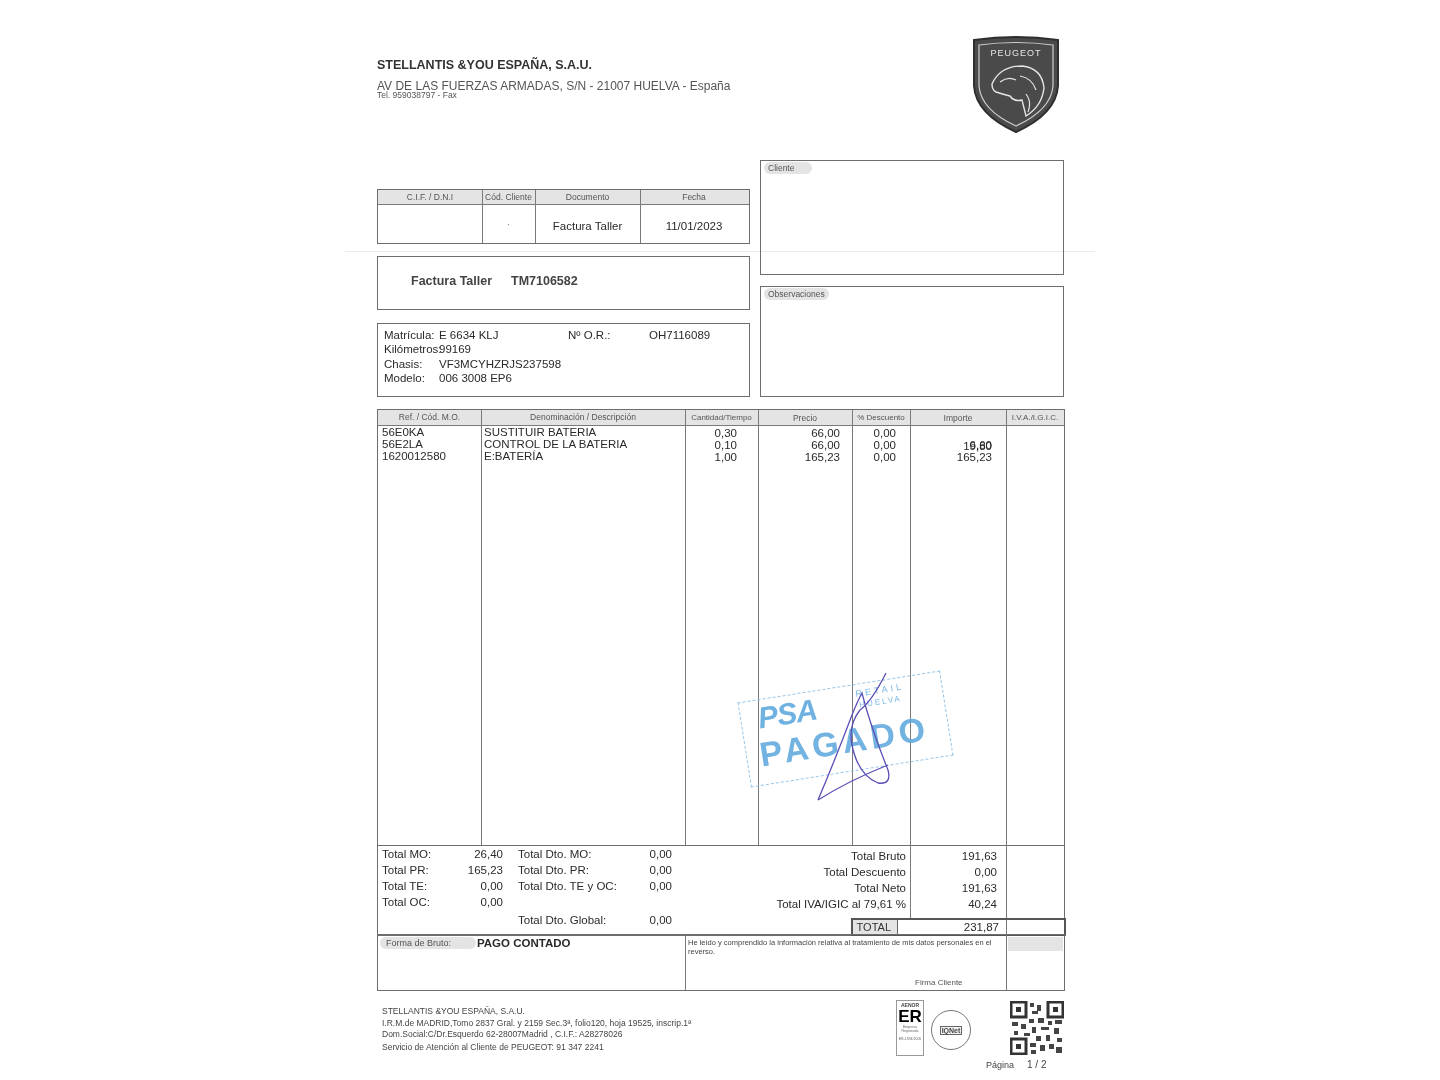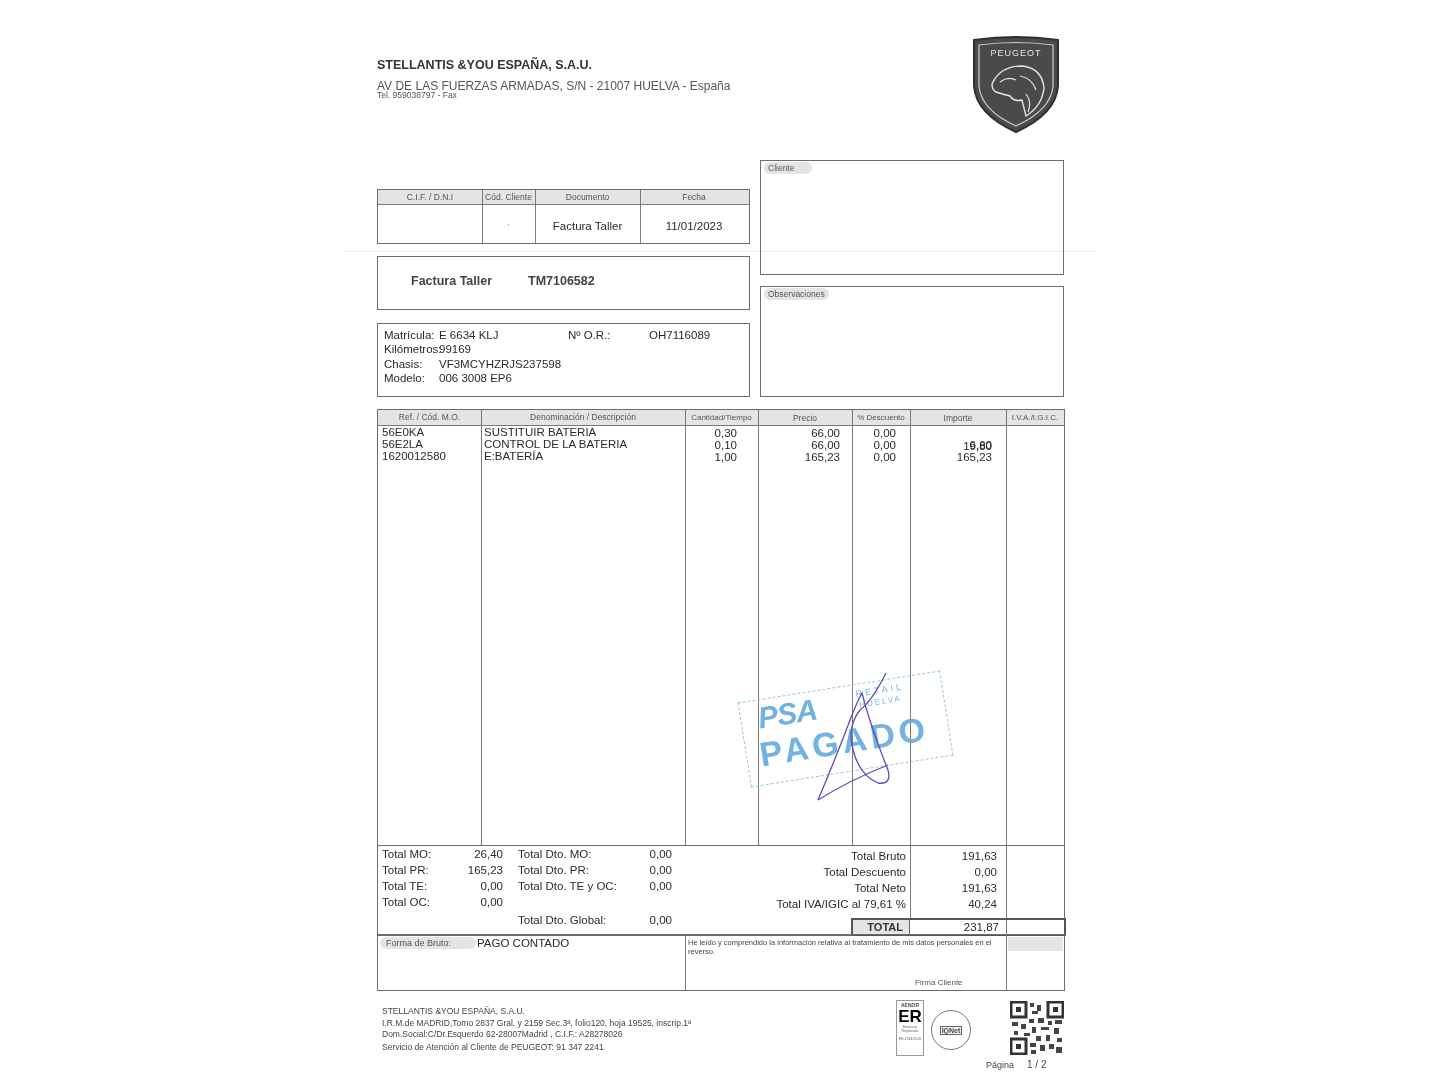--- a/index.html
+++ b/index.html
@@ -46,21 +46,21 @@
   <div class="cell small" style="left:157px; top:2px; width:105px; text-align:center; font-size:8.5px;">Documento</div>
   <div class="cell small" style="left:262px; top:2px; width:108px; text-align:center; font-size:8.5px;">Fecha</div>
   <div class="cell t11" style="left:0; top:30px; width:104px; text-align:center;"></div>
   <div class="cell t11" style="left:104px; top:28px; width:53px; text-align:center; color:#999;">·</div>
   <div class="cell t11" style="left:157px; top:30px; width:105px; text-align:center;">Factura Taller</div>
   <div class="cell t11" style="left:262px; top:30px; width:108px; text-align:center;">11/01/2023</div>
 </div>
 
 <div class="box" style="left:377px; top:256px; width:373px; height:54px;">
   <div class="cell" style="left:33px; top:17px; font-size:12.5px; font-weight:bold; color:#444;">Factura Taller</div>
-  <div class="cell" style="left:150px; top:17px; font-size:12.5px; font-weight:bold; color:#444;">TM7106582</div>
+  <div class="cell" style="left:133px; top:17px; font-size:12.5px; font-weight:bold; color:#444;">TM7106582</div>
 </div>
 
 <div class="box" style="left:377px; top:323px; width:373px; height:74px;">
   <div class="cell t11" style="left:6px; top:5px;">Matrícula:</div>
   <div class="cell t11" style="left:61px; top:5px;">E 6634 KLJ</div>
   <div class="cell t11" style="left:190px; top:5px;">Nº O.R.:</div>
   <div class="cell t11" style="left:271px; top:5px;">OH7116089</div>
   <div class="cell t11" style="left:6px; top:19px;">Kilómetros:</div>
   <div class="cell t11" style="left:61px; top:19px;">99169</div>
   <div class="cell t11" style="left:6px; top:34px;">Chasis:</div>
@@ -149,30 +149,30 @@
   <div class="cell t11 num" style="left:532px; top:5px; width:87px;">191,63</div>
   <div class="cell t11 num" style="left:330px; top:21px; width:198px;">Total Descuento</div>
   <div class="cell t11 num" style="left:532px; top:21px; width:87px;">0,00</div>
   <div class="cell t11 num" style="left:330px; top:37px; width:198px;">Total Neto</div>
   <div class="cell t11 num" style="left:532px; top:37px; width:87px;">191,63</div>
   <div class="cell t11 num" style="left:300px; top:53px; width:228px;">Total IVA/IGIC al 79,61 %</div>
   <div class="cell t11 num" style="left:532px; top:53px; width:87px;">40,24</div>
 </div>
 
 <div class="abs" style="left:851px; top:918px; width:215px; height:18px; border:2px solid #555; box-sizing:border-box;">
-  <div class="cell lbl-gray" style="left:0; top:0; width:57px; height:14px; font-size:11px; font-weight:bold; text-align:right; padding-right:6px; line-height:14px; color:#333; border-right:1.5px solid #666; box-sizing:border-box;">TOTAL</div>
+  <div class="cell lbl-gray" style="left:0; top:0; width:45px; height:14px; font-size:11px; font-weight:normal; text-align:right; padding-right:6px; line-height:14px; color:#333; border-right:1.5px solid #666; box-sizing:border-box;">TOTAL</div>
   <div class="cell t11 num" style="left:57px; top:0; width:89px; line-height:14px;">231,87</div>
   <div class="vline" style="left:153px;"></div>
 </div>
 
 <div class="box" style="left:377px; top:934px; width:688px; height:57px;">
   <div class="vline" style="left:307px;"></div>
   <div class="vline" style="left:628px;"></div>
   <div class="cell lbl-gray small" style="left:2px; top:2px; width:96px; padding:1px 6px; font-size:9px;">Forma de Bruto:</div>
-  <div class="cell t11" style="left:99px; top:2px;">PAGO CONTADO</div>
+  <div class="cell t11" style="left:99px; top:2px;font-weight:bold;">PAGO CONTADO</div>
   <div class="cell" style="left:310px; top:3px; width:312px; font-size:7.5px; line-height:9px; color:#444;">He leído y comprendido la información relativa al tratamiento de mis datos personales en el reverso.</div>
   <div class="cell" style="left:537px; top:43px; font-size:8px; color:#555;">Firma Cliente</div>
   <div class="cell lbl-gray" style="left:630px; top:2px; width:55px; height:14px;"></div>
 </div>
 
 <div class="abs" style="left:743px; top:686px; width:205px; height:86px; transform:rotate(-9deg); transform-origin:center;">
   <div style="position:absolute; inset:0; border:1.5px dashed #8cc0e6; opacity:0.9;"></div>
   <div class="cell" style="left:18px; top:2px; font-size:30px; font-weight:bold; font-style:italic; color:#6fb2e2; letter-spacing:-1px;">PSA</div>
   <div class="cell" style="left:118px; top:5px; font-size:9px; letter-spacing:3px; color:#7cb8e4;">RETAIL</div>
   <div class="cell" style="left:120px; top:17px; font-size:8px; letter-spacing:2px; color:#7cb8e4;">HUELVA</div>

